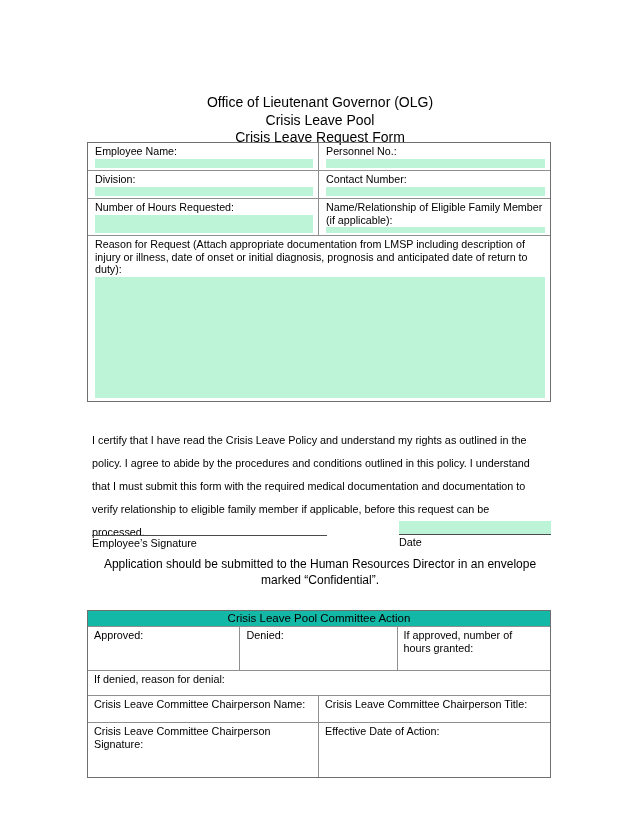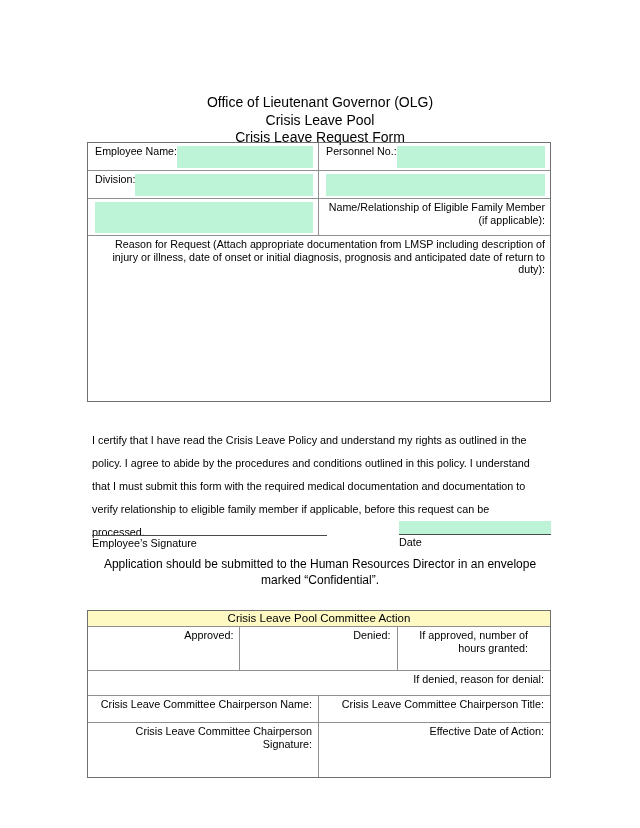--- a/index.html
+++ b/index.html
@@ -11,21 +11,21 @@
   
   .header { position:absolute; top:53px; left:0; width:640px; text-align:center;
             font-size:14px; line-height:17.5px;margin-top:41px; }
 
   
   .t1 { position:absolute; top:142px; left:87px; width:464px;
         border:1px solid #6f6f6f; box-sizing:border-box; font-size:10.7px; }
   .trow { display:flex; box-sizing:border-box; border-bottom:1px solid #8f8f8f; }
   .trow:last-child { border-bottom:none; }
   .cell { flex:1 1 50%; box-sizing:border-box; padding:2px 5px 2px 7px;
-          display:flex; flex-direction:row;text-align:right; }
+          display:flex; flex-direction:column; }
   .cell.br { border-right:1px solid #8f8f8f; }
   .lbl { line-height:12.5px; }
   .green { background:#bdf4d8; }
   .fill { flex:1 1 auto; margin-top:1px; }
   .h28 { height:28px; } .h37 { height:37px; } .h165 { height:165px; }
   .reason-cell { flex-basis:100%; }
   .reason-fill { flex:1 1 auto; margin:1px 0 1px 0; }
 
   
   .certify { position:absolute; top:429px; left:92px; width:443px;
@@ -42,21 +42,21 @@
 
   
   .note { position:absolute; top:557px; left:90px; width:460px;
           text-align:center; font-size:12px; line-height:15.5px; }
 
   
   .t2 { position:absolute; top:610px; left:87px; width:464px;
         border:1px solid #6f6f6f; box-sizing:border-box; font-size:10.8px; }
   .t2 .trow { border-bottom:1px solid #8f8f8f; }
   .t2 .trow:last-child { border-bottom:none; }
-  .t2-title { height:15px; background:#fef9c3; text-align:center;
+  .t2-title { height:15px; background:#14b8a6; text-align:center;
               font-size:11.5px; line-height:14px; box-sizing:border-box; width:100%; }
   .t2 .cell { padding:2px 6px; display:block; }
   .w33 { flex:0 0 33%; } .w34 { flex:0 0 34%; } .w50 { flex:0 0 50%; }
   .hours-pad { padding-right:22px !important; }
   .h29 { height:44px; } .h25 { height:25px; } .h27 { height:27px; } .h54 { height:54px; }
 </style>
 </head>
 <body>
 
 <div class="page">
@@ -77,25 +77,27 @@
         <div class="lbl">Personnel No.:</div>
         <div class="green fill"></div>
       </div>
     </div>
     <div class="trow h28">
       <div class="cell br">
         <div class="lbl">Division:</div>
         <div class="green fill"></div>
       </div>
       <div class="cell">
+        <div class="lbl">Contact Number:</div>
         <div class="green fill"></div>
       </div>
     </div>
     <div class="trow h37">
       <div class="cell br">
+        <div class="lbl">Number of Hours Requested:</div>
         <div class="green fill"></div>
       </div>
       <div class="cell">
         <div class="lbl">Name/Relationship of Eligible Family Member (if applicable):</div>
         <div class="green fill"></div>
       </div>
     </div>
     <div class="trow h165">
       <div class="cell reason-cell">
         <div class="lbl">Reason for Request (Attach appropriate documentation from LMSP including description of injury or illness, date of onset or initial diagnosis, prognosis and anticipated date of return to duty):</div>

